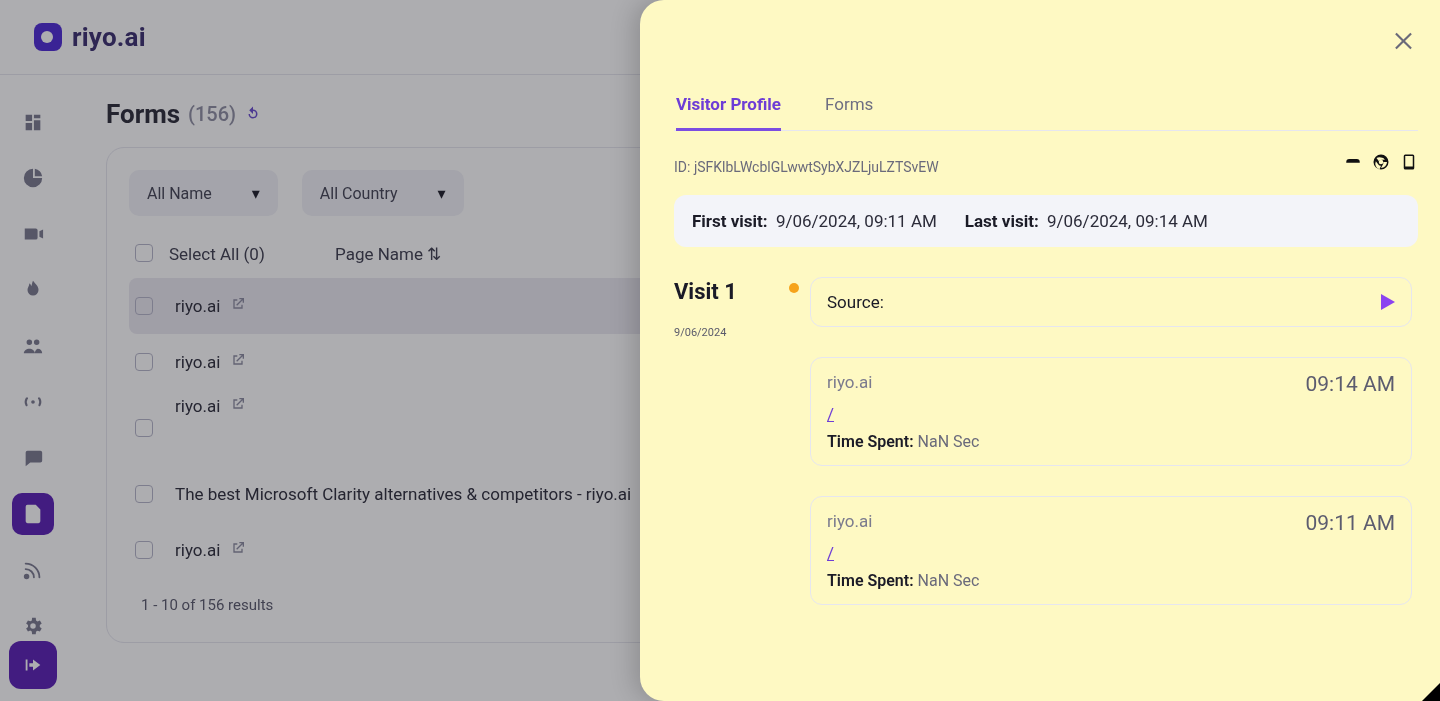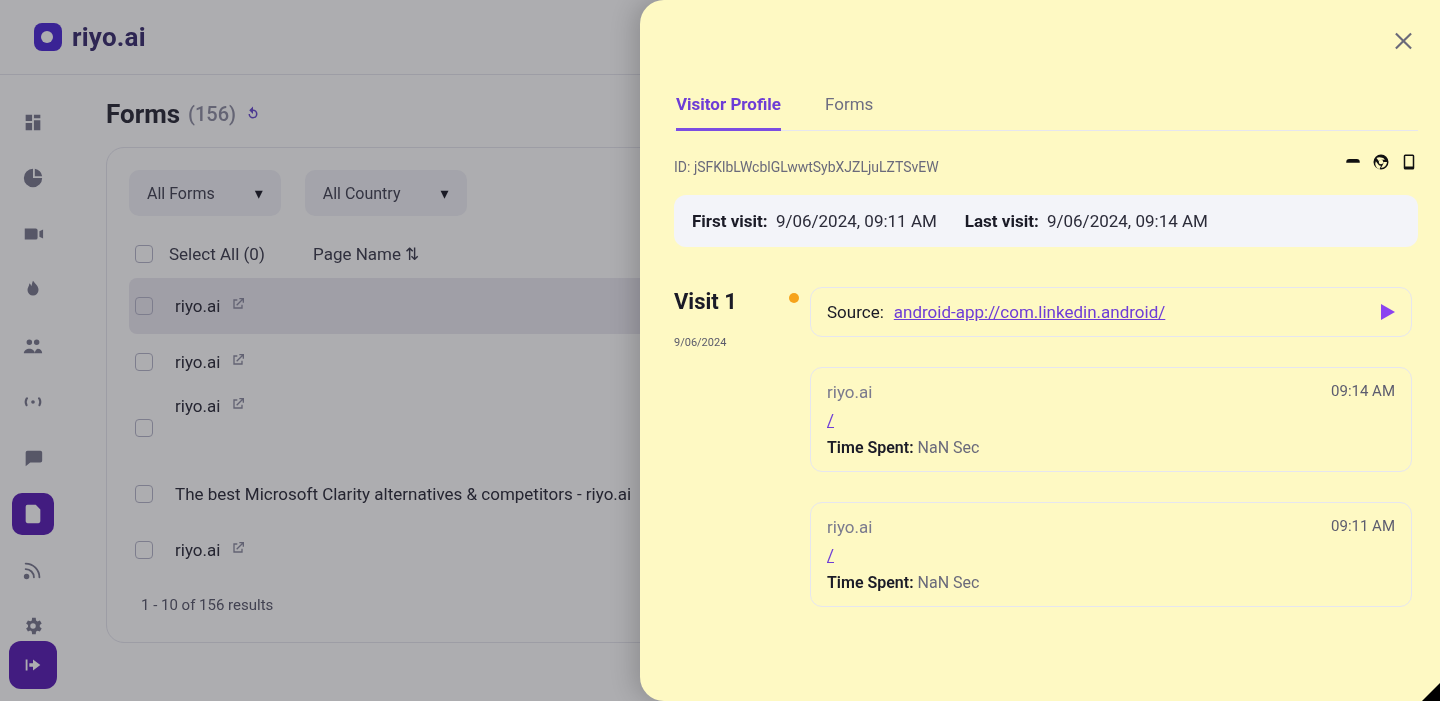--- a/index.html
+++ b/index.html
@@ -73,21 +73,21 @@
   .pill.light{background:#f1f2f7}
   .adv{
     background:var(--purple-soft);height:44px;border-radius:10px;display:flex;align-items:center;gap:10px;padding:0 14px;color:#3a3a4a;font-size:17px;font-weight:600;margin-left:218px;
   }
   .adv svg{width:18px;height:18px;fill:currentColor;color:#3a3a4a}
   .table{margin-top:14px}
   .thead{display:flex;align-items:center;padding:14px 6px;color:#3f3f50;font-size:17px}
   .chk{
     width:18px;height:18px;border:1.5px solid #b6b6c9;border-radius:4px;display:inline-block;margin-right:16px;flex:0 0 auto;
   }
-  .selall{display:flex;align-items:center;width:178px}
+  .selall{display:flex;width:200px}
   .col-name{display:flex;align-items:flex-end;gap:4px}
   .rows{display:flex;flex-direction:column}
   .row{
     display:flex;align-items:center;height:56px;border-radius:8px;padding:0 6px;
   }
   .row.hovered{background:#eceaf2}
   .row .cell-sel{width:40px;display:flex;align-items:center}
   .row .cell-name{display:flex;align-items:center;gap:10px;color:#2f2f3d;font-size:17px}
   .ext-icon{color:#8d8da1}
   .ext-icon svg{width:16px;height:16px;fill:currentColor}
@@ -117,42 +117,42 @@
   .idrow{display:flex;align-items:flex-end;justify-content:space-between;margin-top:22px}
   .idrow .idtext{color:#6a6a7b;font-size:14px}
   .deviceicons{display:flex;align-items:center;gap:10px;color:#111}
   .deviceicons svg{width:18px;height:18px;fill:currentColor}
   .visits{
     margin-top:20px;background:#f3f4f9;border-radius:12px;padding:16px 18px;display:flex;gap:28px;align-items:center;font-size:17px;
   }
   .visits .lbl{font-weight:700;color:#1b1b27;margin-right:4px}
   .visits .val{color:#2c2c3a}
   .timeline-wrap{
-    margin-top:40px;display:flex;gap:4px;align-items:flex-start;flex:1;overflow:hidden;
+    margin-top:30px;display:flex;gap:4px;align-items:flex-start;flex:1;overflow:hidden;
   }
   .tl-left{width:104px;text-align:left;padding-top:2px}
   .tl-left .title{font-size:22px;font-weight:700;color:#1b1b27;margin:0}
   .tl-left .date{color:#5a5a6b;font-size:11px;margin-top:22px}
   .tl-dotcol{width:24px;display:flex;flex-direction:column;align-items:center;padding-top:6px}
   .tl-dot{width:10px;height:10px;border-radius:50%;background:#f6a31a}
   .tl-line{width:2px;flex:1;background:#e5e7ee;margin-top:6px}
   .tl-right{flex:1;display:flex;flex-direction:column;gap:30px;overflow:auto;padding-right:6px;padding-bottom:12px}
   .srccard{
     border:1px solid var(--line);border-radius:12px;padding:14px 16px;display:flex;align-items:center;gap:16px;justify-content:space-between;
   }
   .srccard .left{display:flex;align-items:center;gap:10px}
   .srccard .lbl{font-weight:400;color:#1a1a26;font-size:17px}
   .srccard a{color:#6e3dd6;text-decoration:underline;font-size:17px}
   .play{
     width:0;height:0;border-left:14px solid #8b43f0;border-top:8px solid transparent;border-bottom:8px solid transparent;display:inline-block;
   }
   .sesscard{border:1px solid var(--line);border-radius:12px;padding:14px 16px;display:flex;flex-direction:column;gap:8px}
   .sesscard .toprow{display:flex;justify-content:space-between}
   .sesscard .host{color:#7b7b8e;font-size:17px}
-  .sesscard .time{color:#5c5c6f;font-size:15px}
+  .sesscard .time{color:#5c5c6f;font-size:21px}
   .sesscard .path{color:#6e3dd6;text-decoration:underline;font-size:17px}
   .sesscard .spent{font-size:16px;color:#1b1b27;font-weight:600}
   .sesscard .spent .nan{font-weight:400;color:#6a6a7b}
   .tl-right::-webkit-scrollbar{width:8px}
   .tl-right::-webkit-scrollbar-thumb{background:#d0d0de;border-radius:4px}
   .tl-right::-webkit-scrollbar-track{background:#f3f3f8}
   .notch{
     position:absolute;right:0;bottom:0;width:0;height:0;border-right:18px solid #000;border-top:18px solid transparent;
   }
 </style>
@@ -236,21 +236,21 @@
       <span class="refresh">
         <svg viewBox="0 0 24 24">
             <path d="M12 6V2L7 7l5 5V8a4 4 0 1 1-4 4H6a6 6 0 1 0 6-6z"></path>
           </svg>
       </span>
     </div>
 
     <div class="card">
       <div class="filters">
         <div class="pill light">
-          <span>All Forms</span>
+          <span>All Name</span>
           <span class="chev">▾</span>
         </div>
         <div class="pill light">
           <span>All Country</span>
           <span class="chev">▾</span>
         </div>
         <div class="adv">
           <svg viewBox="0 0 24 24">
               <path d="M4 6h10v2H4zm14 0h2v2h-2zM4 11h4v2H4zm8 0h8v2h-8zM4 16h12v2H4zm16 0h0v2h0z"></path>
             </svg>
@@ -406,21 +406,20 @@
 
     <div class="tl-dotcol">
       <div class="tl-dot"></div>
       <div class="tl-line"></div>
     </div>
 
     <div class="tl-right">
       <div class="srccard">
         <div class="left">
           <span class="lbl">Source:</span>
-          <a href="#">android-app://com.linkedin.android/</a>
         </div>
         <span class="play"></span>
       </div>
 
       <div class="sesscard">
         <div class="toprow">
           <span class="host">riyo.ai</span>
           <span class="time">09:14 AM</span>
         </div>
         <a class="path" href="#">/</a>

